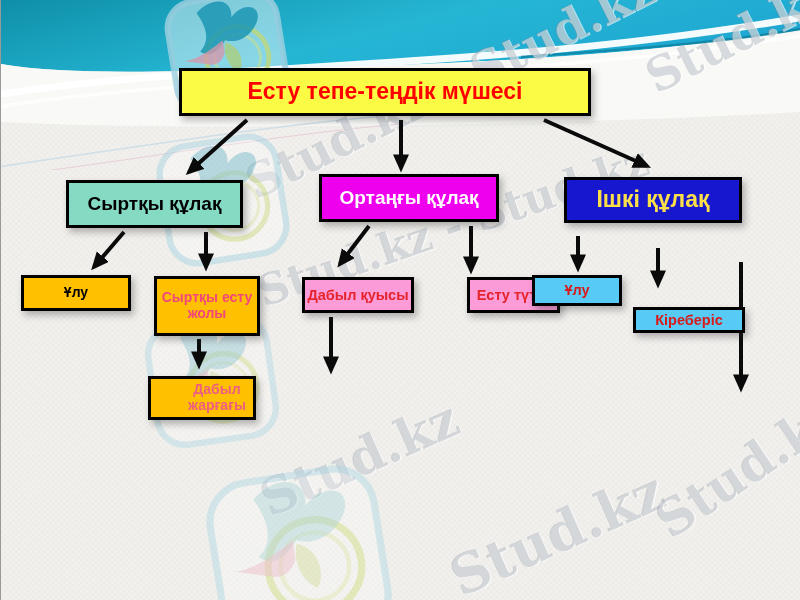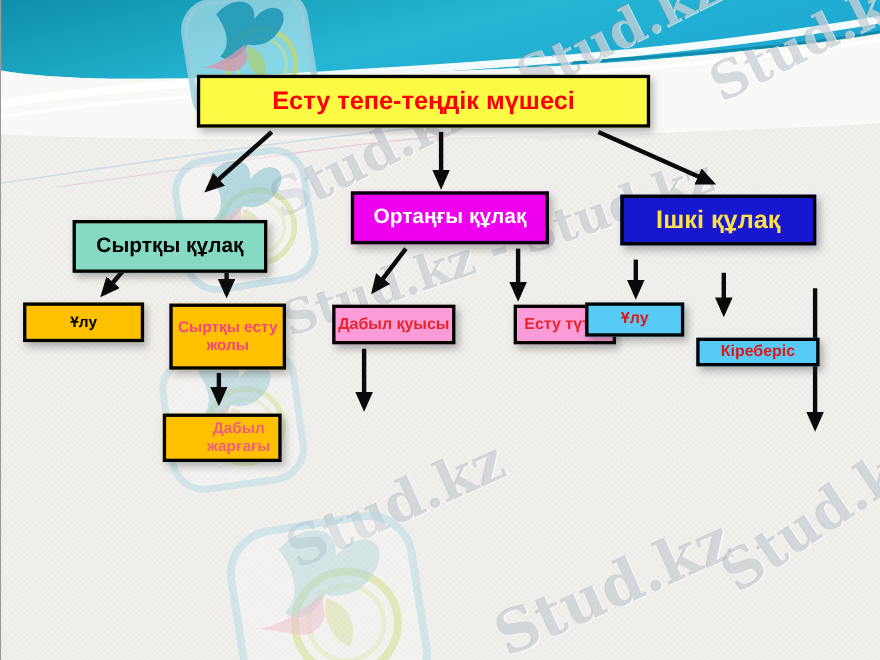--- a/index.html
+++ b/index.html
@@ -22,21 +22,21 @@
   .logo{position:absolute;z-index:2;transform-origin:center;}
   .arrows{position:absolute;left:0;top:0;z-index:3;}
   .box{
     position:absolute;z-index:4;border:3px solid #000;
     display:flex;align-items:center;justify-content:center;text-align:center;
     font-weight:bold;line-height:1.12;
     box-shadow:3px 4px 7px rgba(50,50,50,.35);
     padding:2px;box-sizing:border-box;
   }
   .c-yellow {background:#FBFB45;color:#FF0000;font-size:23px;}
-  .c-teal   {background:#85DAC4;color:#000000;font-size:19px;margin-top:20px;}
+  .c-teal   {background:#85DAC4;color:#000000;font-size:19px;}
   .c-magenta{background:#EE00EE;color:#ffffff;font-size:19px;}
   .c-blue   {background:#1717D0;color:#fde047;font-size:23px;}
   .c-orange      {background:#FFC000;color:#000000;font-size:14px;}
   .c-orange-rose {background:#FFC000;color:#F4477B;font-size:14px;text-align:center;}
   .c-orange-rose2{background:#FFC000;color:#EE5E81;font-size:14px;padding-left:32px;}
   .c-pink  {background:#FB9BD8;color:#E5242C;font-size:14.5px;margin-left:23px;}
   .c-lblue {background:#57CAF5;color:#D91A1A;font-size:14.5px;}
 </style>
 </head>
 <body>

